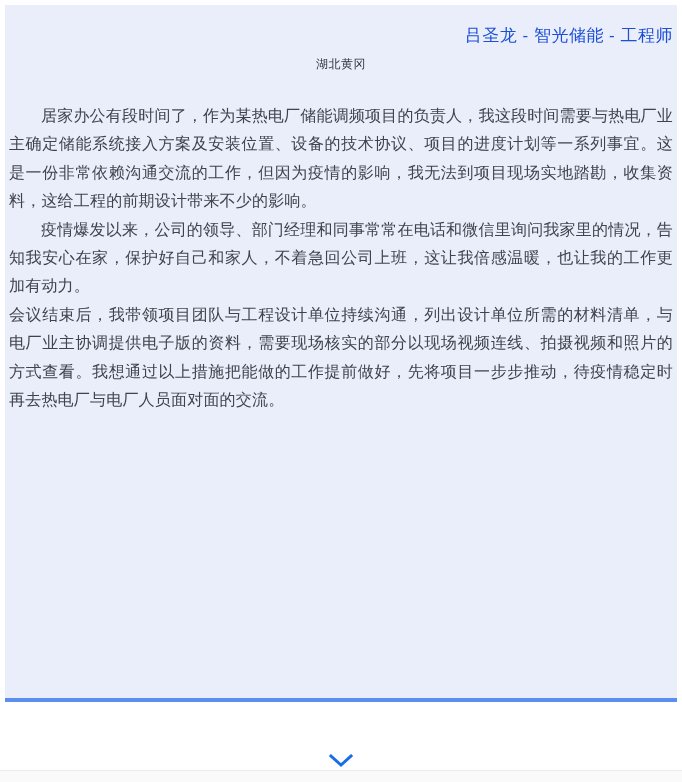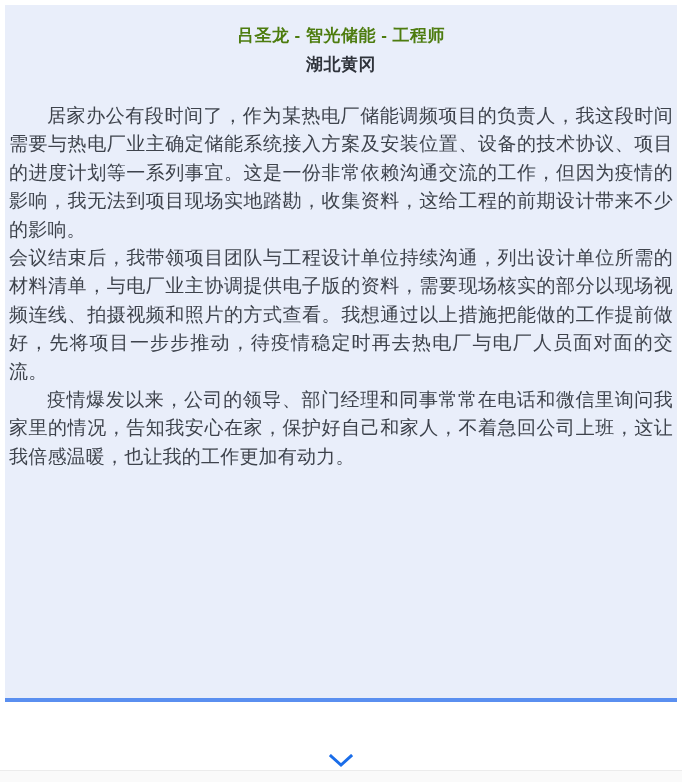--- a/index.html
+++ b/index.html
@@ -20,39 +20,39 @@
     left: 5px;
     top: 5px;
     width: 672px;
     height: 697px;
     background: #e9eefa;
     border-bottom: 4px solid #5a8ff0;
     padding: 16px 4px 0 4px;
   }
   .title {
     font-size: 17px;
-    font-weight: 700;
+    font-weight: 400;
     line-height: 29px;
-    text-align: center;
-    color: #4d7c0f;
+    text-align: right;
+    color: #1d4ed8;
     letter-spacing: 0.5px;
   }
   .subtitle {
-    font-size: 17px;
-    font-weight: 700;
+    font-size: 12px;
+    font-weight: 400;
     line-height: 29px;
     text-align: center;
     color: #2f333b;
     letter-spacing: 0.5px;
   }
   .article-body {
     margin-top: 23px;
   }
   .para {
-    font-size: 19px;
+    font-size: 16px;
     line-height: 28.4px;
     color: #3e434c;
     text-align: justify;
     text-justify: inter-ideograph;
     letter-spacing: 0.2px;
   }
   .para.indent { text-indent: 2em; }
   .expand-area {
     position: absolute;
     left: 0;
@@ -86,22 +86,22 @@
 <body>
 
 <div class="page">
 
   <section class="card">
     <h1 class="title">吕圣龙 - 智光储能 - 工程师</h1>
     <h2 class="subtitle">湖北黄冈</h2>
 
     <div class="article-body">
       <p class="para indent">居家办公有段时间了，作为某热电厂储能调频项目的负责人，我这段时间需要与热电厂业主确定储能系统接入方案及安装位置、设备的技术协议、项目的进度计划等一系列事宜。这是一份非常依赖沟通交流的工作，但因为疫情的影响，我无法到项目现场实地踏勘，收集资料，这给工程的前期设计带来不少的影响。</p>
+      <p class="para indent">疫情爆发以来，公司的领导、部门经理和同事常常在电话和微信里询问我家里的情况，告知我安心在家，保护好自己和家人，不着急回公司上班，这让我倍感温暖，也让我的工作更加有动力。</p>
       <p class="para">会议结束后，我带领项目团队与工程设计单位持续沟通，列出设计单位所需的材料清单，与电厂业主协调提供电子版的资料，需要现场核实的部分以现场视频连线、拍摄视频和照片的方式查看。我想通过以上措施把能做的工作提前做好，先将项目一步步推动，待疫情稳定时再去热电厂与电厂人员面对面的交流。</p>
-      <p class="para indent">疫情爆发以来，公司的领导、部门经理和同事常常在电话和微信里询问我家里的情况，告知我安心在家，保护好自己和家人，不着急回公司上班，这让我倍感温暖，也让我的工作更加有动力。</p>
     </div>
   </section>
 
   <div class="expand-area">
     <button class="expand-btn" aria-label="expand">
       <svg width="24" height="14" viewBox="0 0 24 14">
         <polyline points="2,2 12,11 22,2" fill="none" stroke="#1a6de9" stroke-width="3" stroke-linecap="square" stroke-linejoin="miter"></polyline>
       </svg>
     </button>
   </div>

